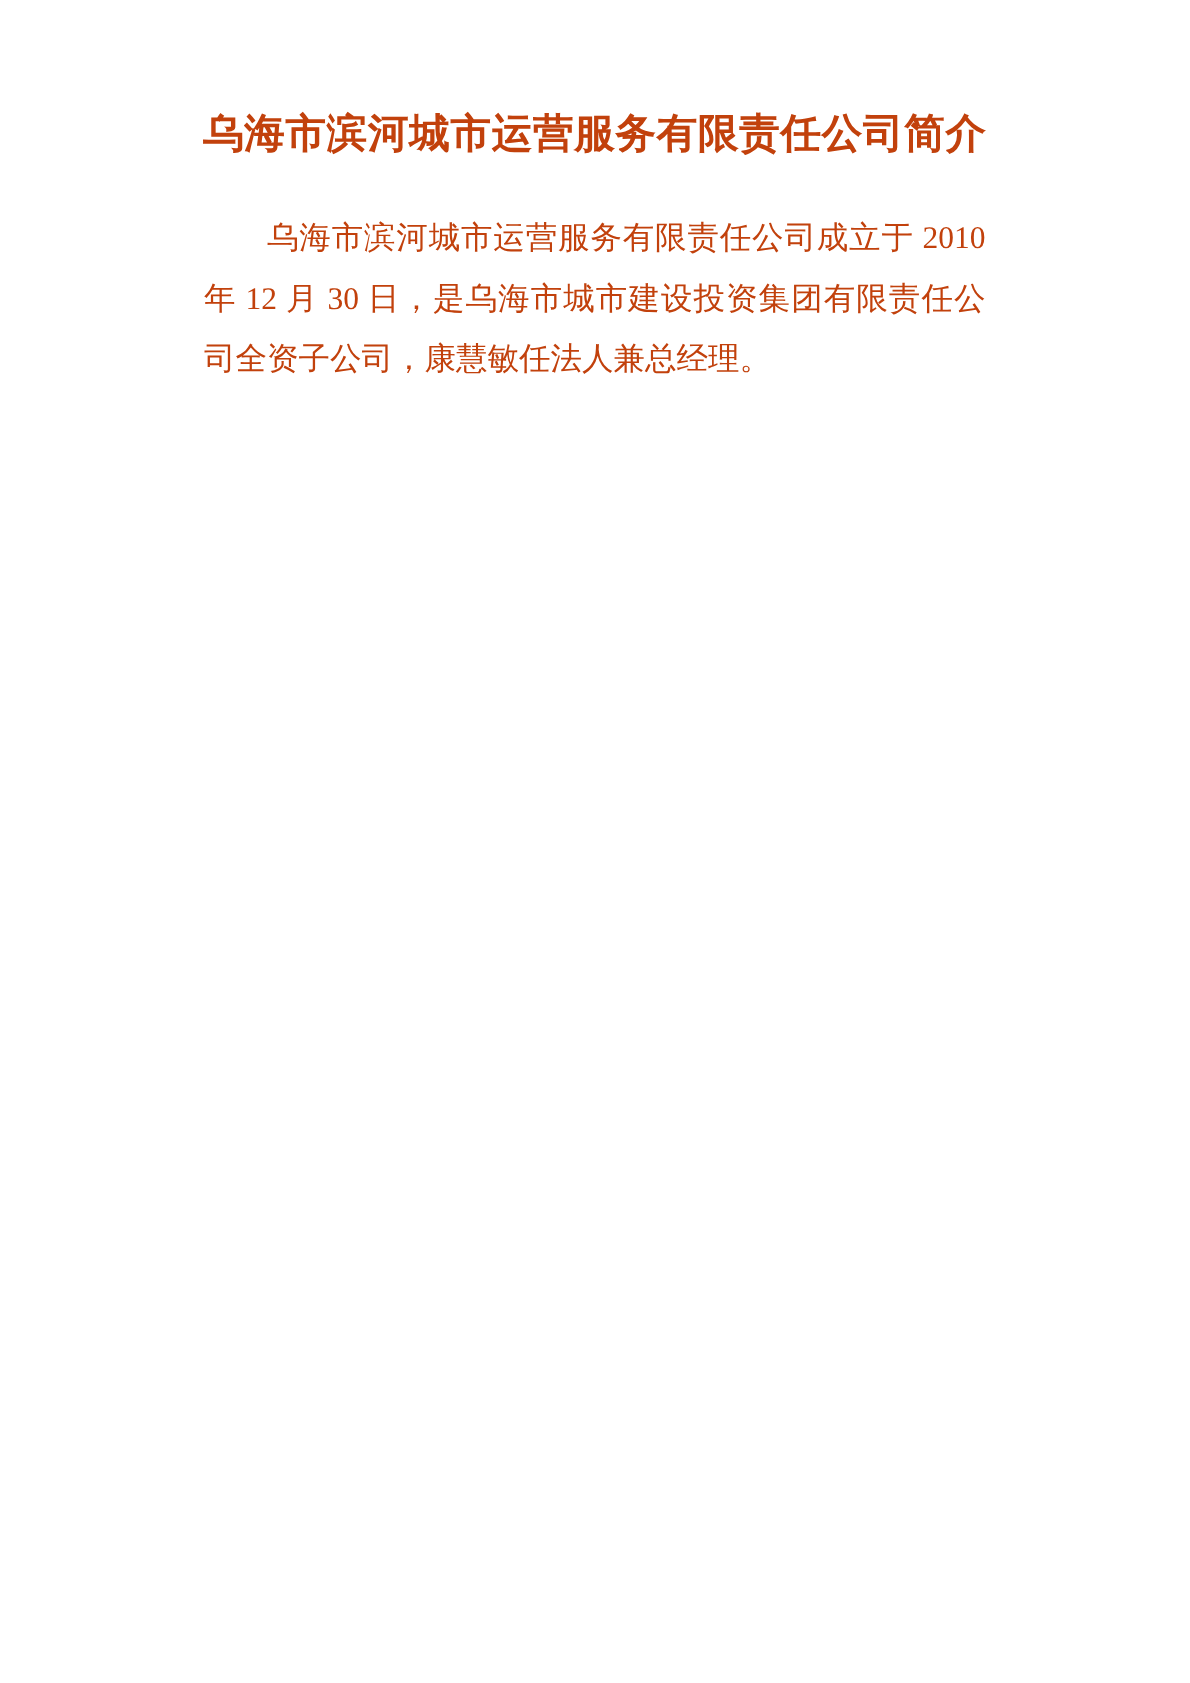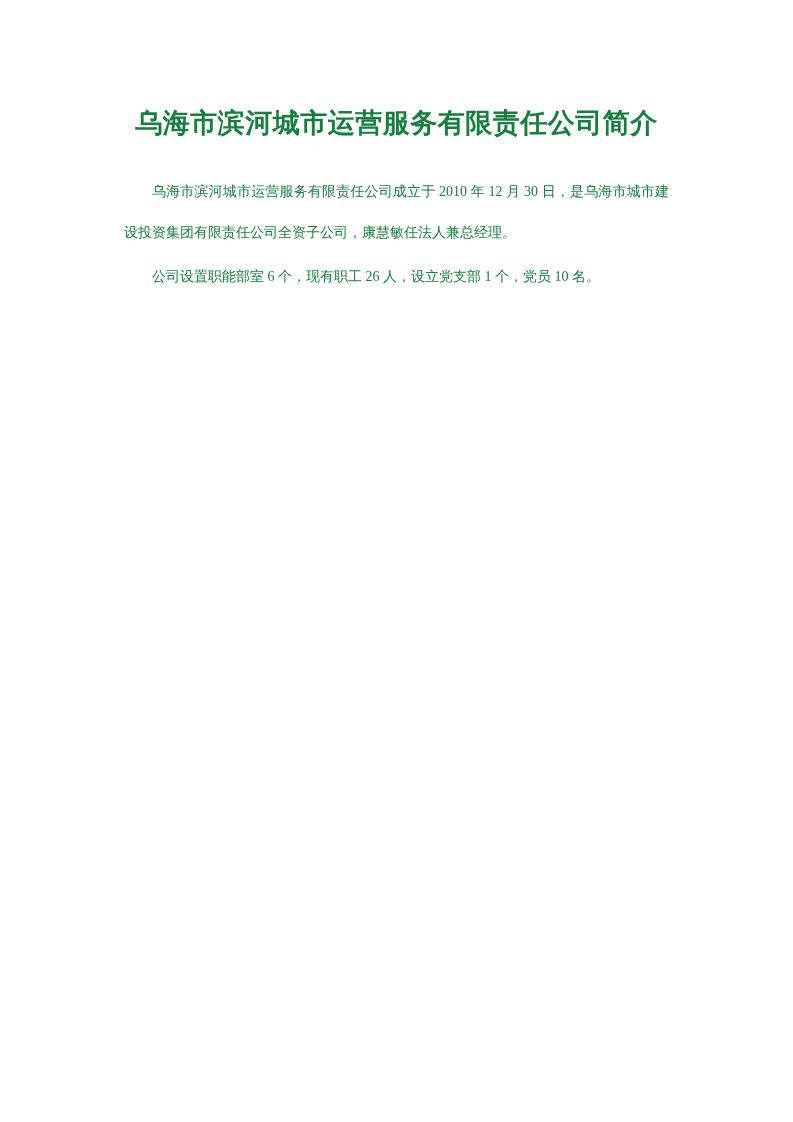--- a/index.html
+++ b/index.html
@@ -6,50 +6,49 @@
     margin: 0;
     padding: 0;
     background: #ffffff;
   }
   .page {
     position: relative;
     width: 793px;
     height: 1088px;
     box-sizing: border-box;
     background: #ffffff;
-    padding: 100px 120px 0 120px;
+    padding: 66px 120px 0 120px;
     overflow: hidden;
     font-family: "Liberation Serif", "DejaVu Serif", serif;
-    color: #15803d;
+    color: #c2410c;
   }
   .doc-title {
     margin: 0 0 26px 0;
     font-size: 27px;
     line-height: 46px;
     font-weight: 700;
     text-align: center;
     letter-spacing: 0.5px;
     white-space: nowrap;
   }
   .para {
-    margin: 4px;
-    font-size: 14px;
+    margin: 16px;
+    font-size: 21px;
     line-height: 40.7px;
     text-align: justify;
     text-justify: inter-character;
     text-indent: 2em;
     word-break: break-all;
     overflow-wrap: break-word;
   }
 </style>
 </head>
 <body>
 
 <div class="page">
   <h1 class="doc-title">乌海市滨河城市运营服务有限责任公司简介</h1>
 
   <p class="para">乌海市滨河城市运营服务有限责任公司成立于 2010 年 12 月 30 日，是乌海市城市建设投资集团有限责任公司全资子公司，康慧敏任法人兼总经理。</p>
 
-  <p class="para">公司设置职能部室 6 个，现有职工 26 人，设立党支部 1 个，党员 10 名。</p>
 
 
 
 </div>
 
 </body></html>

